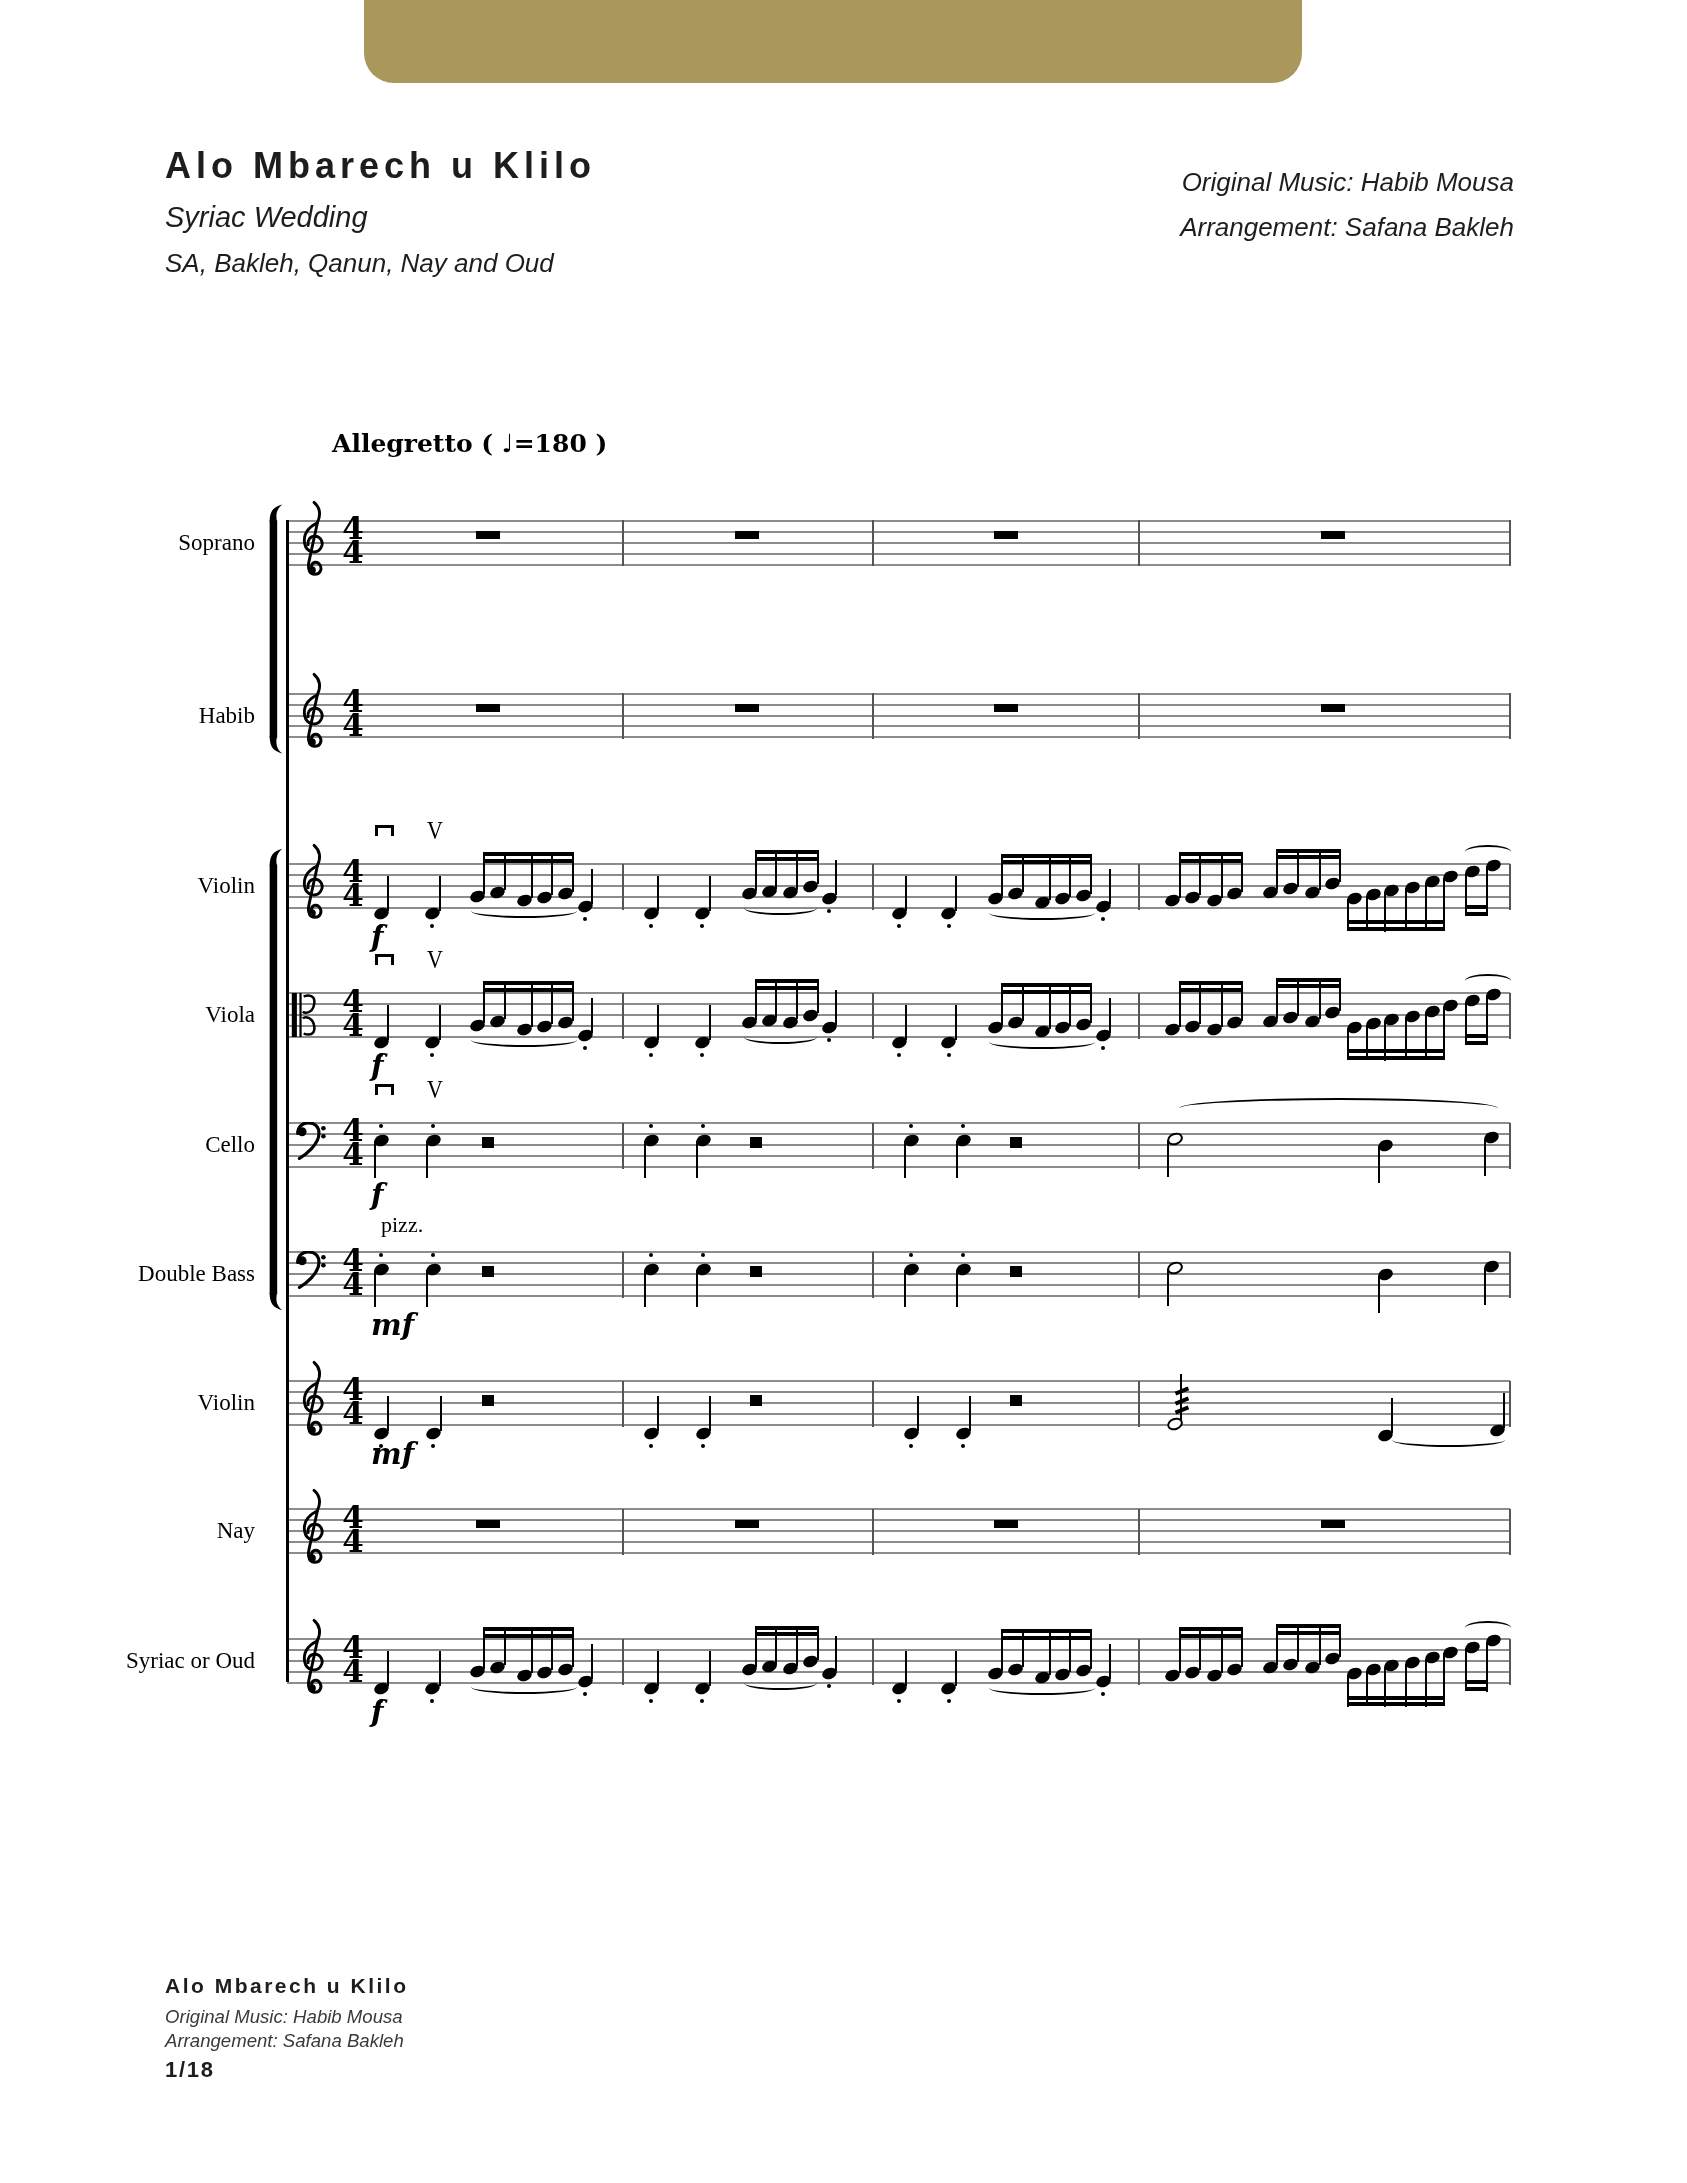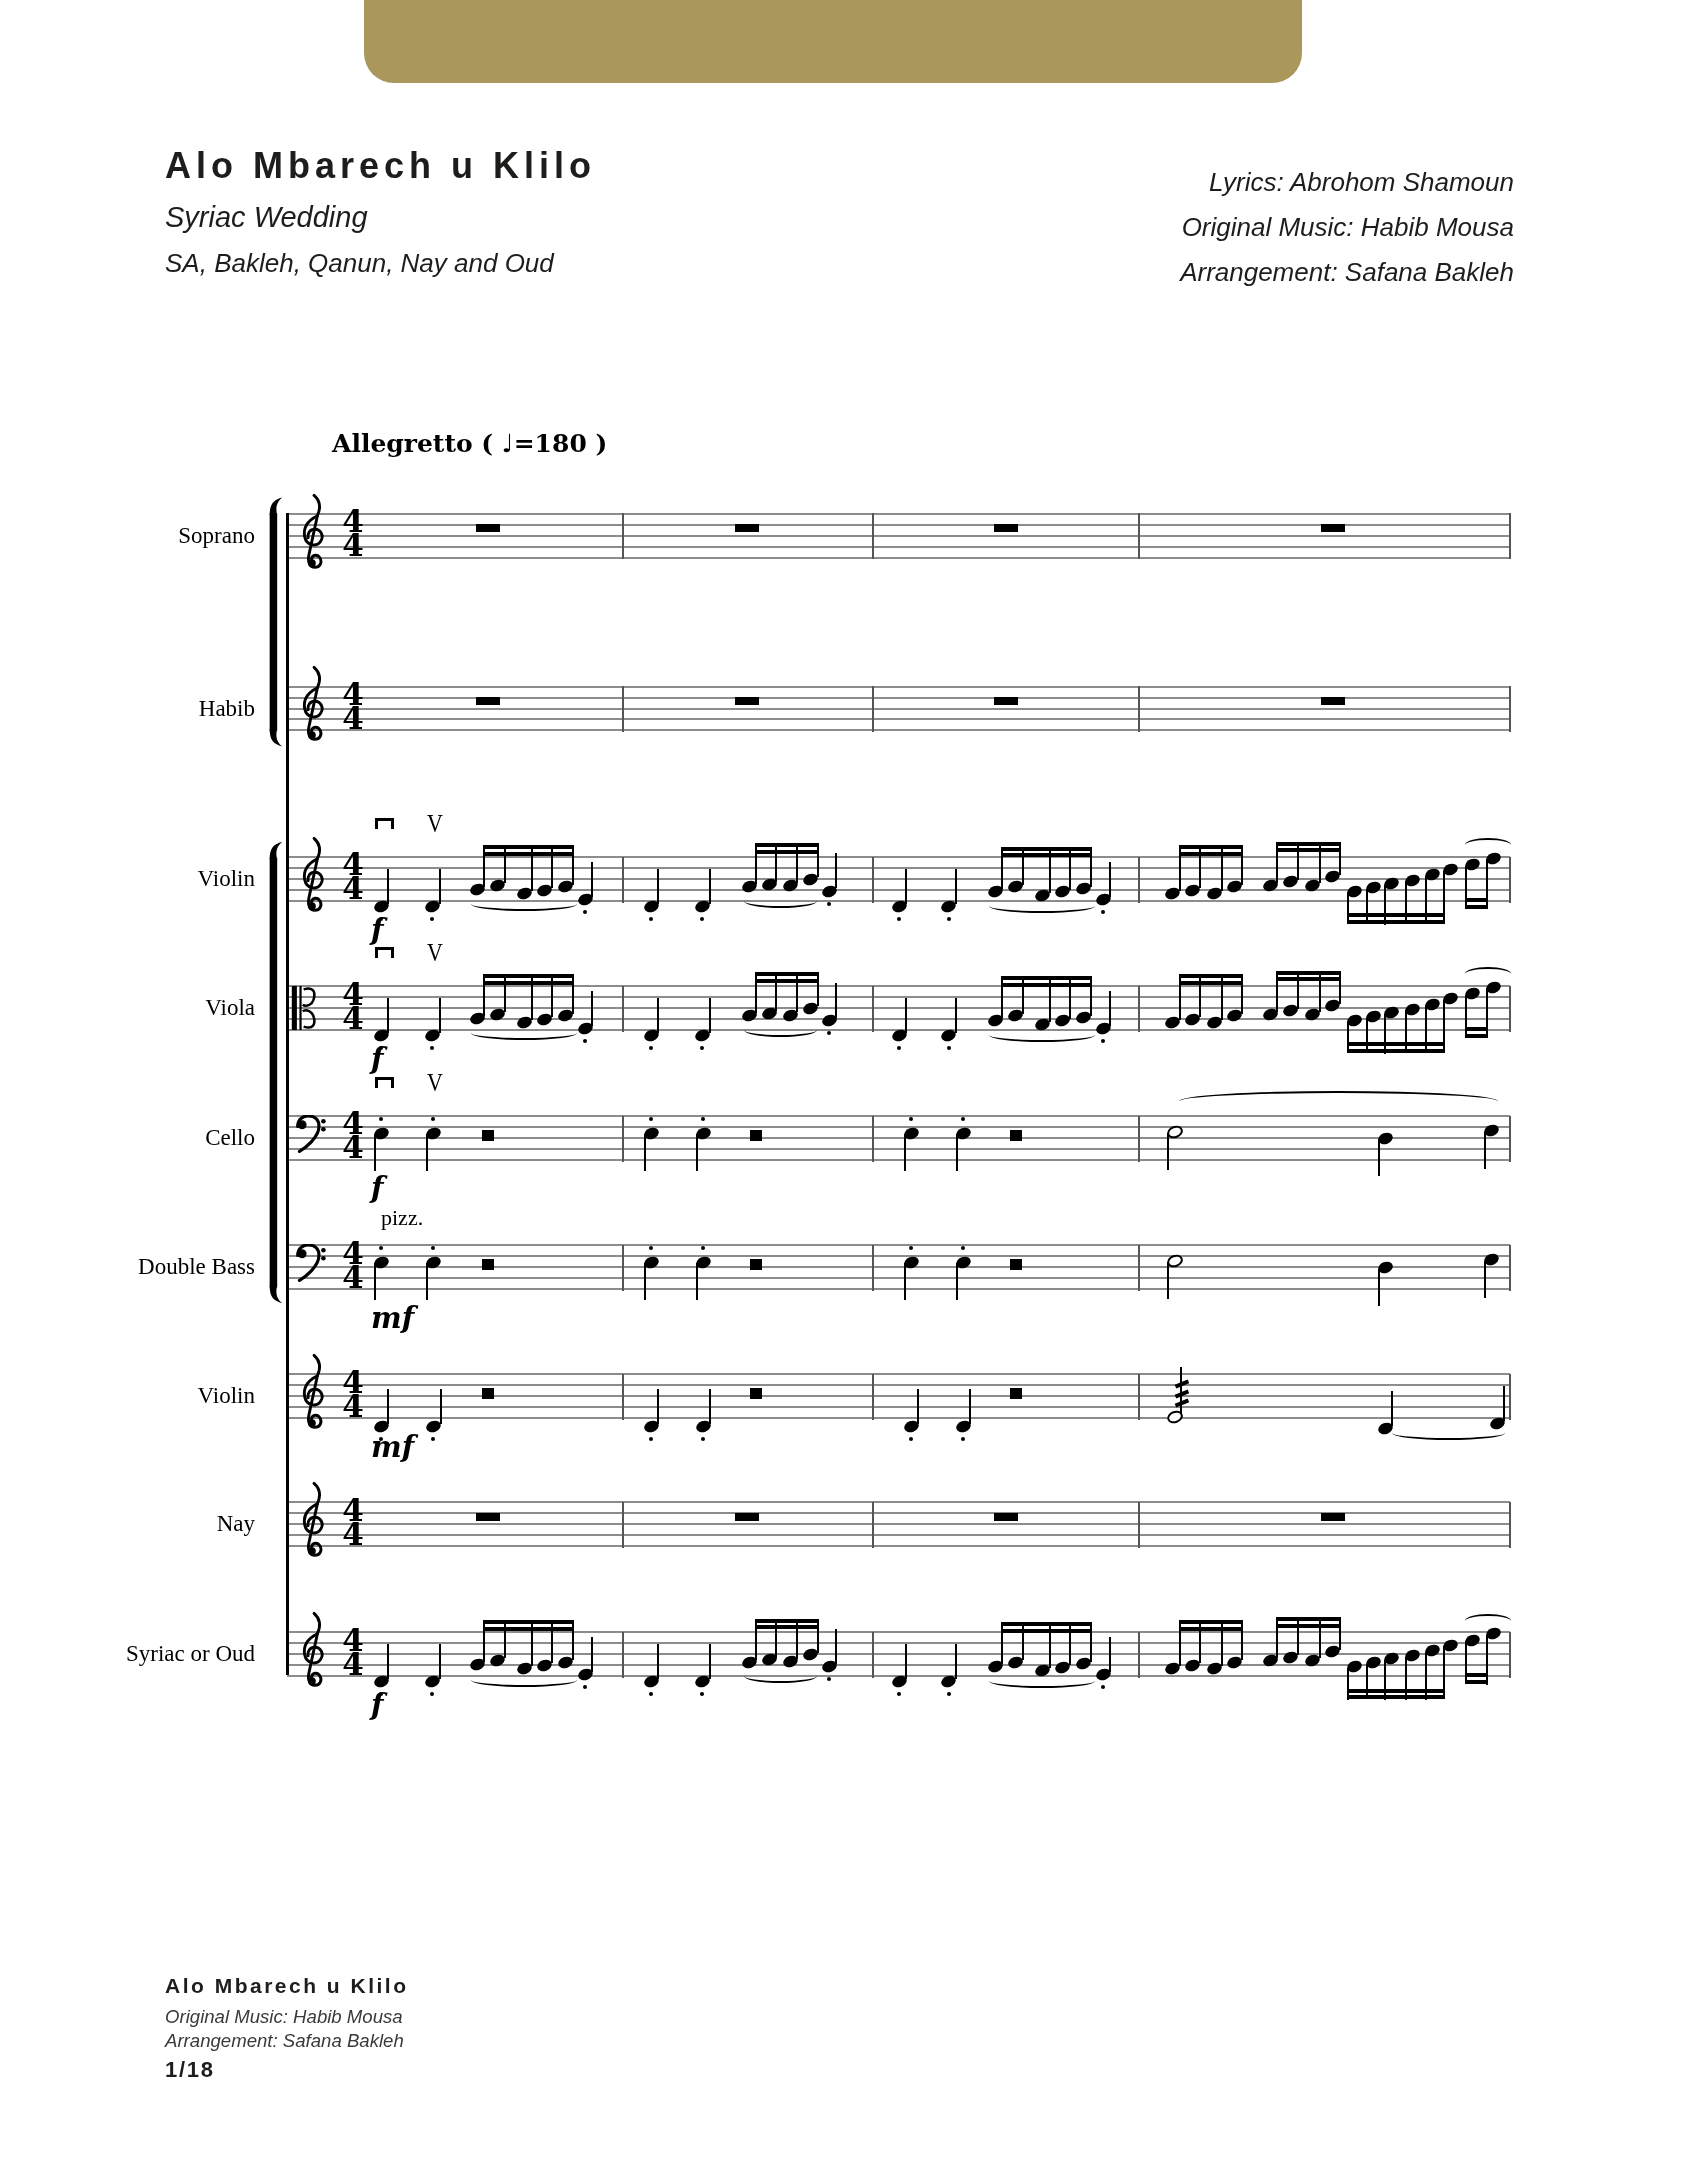--- a/index.html
+++ b/index.html
@@ -40,28 +40,27 @@
 <body>
 
 <div class="page">
   <div class="banner" style="background: rgb(169, 151, 92);"></div>
 
   <div class="title">Alo Mbarech u Klilo</div>
   <div class="subtitle">Syriac Wedding</div>
   <div class="instr">SA, Bakleh, Qanun, Nay and Oud</div>
 
   <div class="credits">
-    <div>Lyrics: Abrohom Shamoun</div>
     <div>Original Music: Habib Mousa</div>
     <div>Arrangement: Safana Bakleh</div>
   </div>
 
   <div class="tempo">Allegretto ( ♩=180 )</div>
 
-  <div class="abs" id="score" style="left:0;top:9px;width:1687px;height:2161px;">
+  <div class="abs" id="score" style="left:0;top:16px;width:1687px;height:2161px;">
       <div class="staff-label" style="top: 514px;">Soprano</div>
       <div class="sline" style="left: 287px; top: 504px; width: 1223px;"></div>
       <div class="sline" style="left: 287px; top: 515px; width: 1223px;"></div>
       <div class="sline" style="left: 287px; top: 526px; width: 1223px;"></div>
       <div class="sline" style="left: 287px; top: 537px; width: 1223px;"></div>
       <div class="sline" style="left: 287px; top: 548px; width: 1223px;"></div>
       <div class="barline" style="left: 622px; top: 504px; height: 46px;"></div>
       <div class="barline" style="left: 872px; top: 504px; height: 46px;"></div>
       <div class="barline" style="left: 1138px; top: 504px; height: 46px;"></div>
       <div class="barline" style="left: 1509px; top: 504px; height: 46px;"></div>

